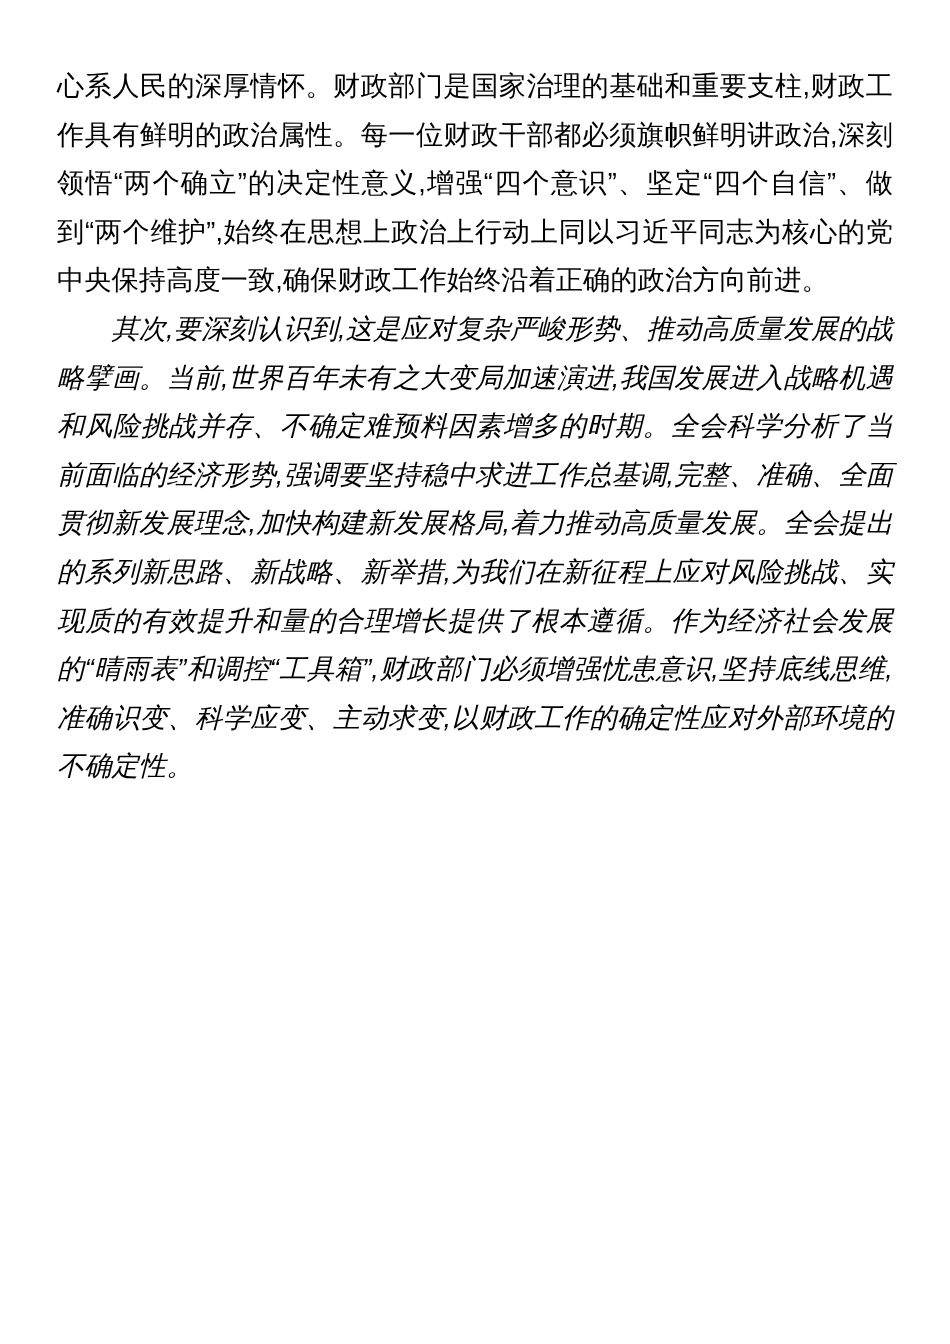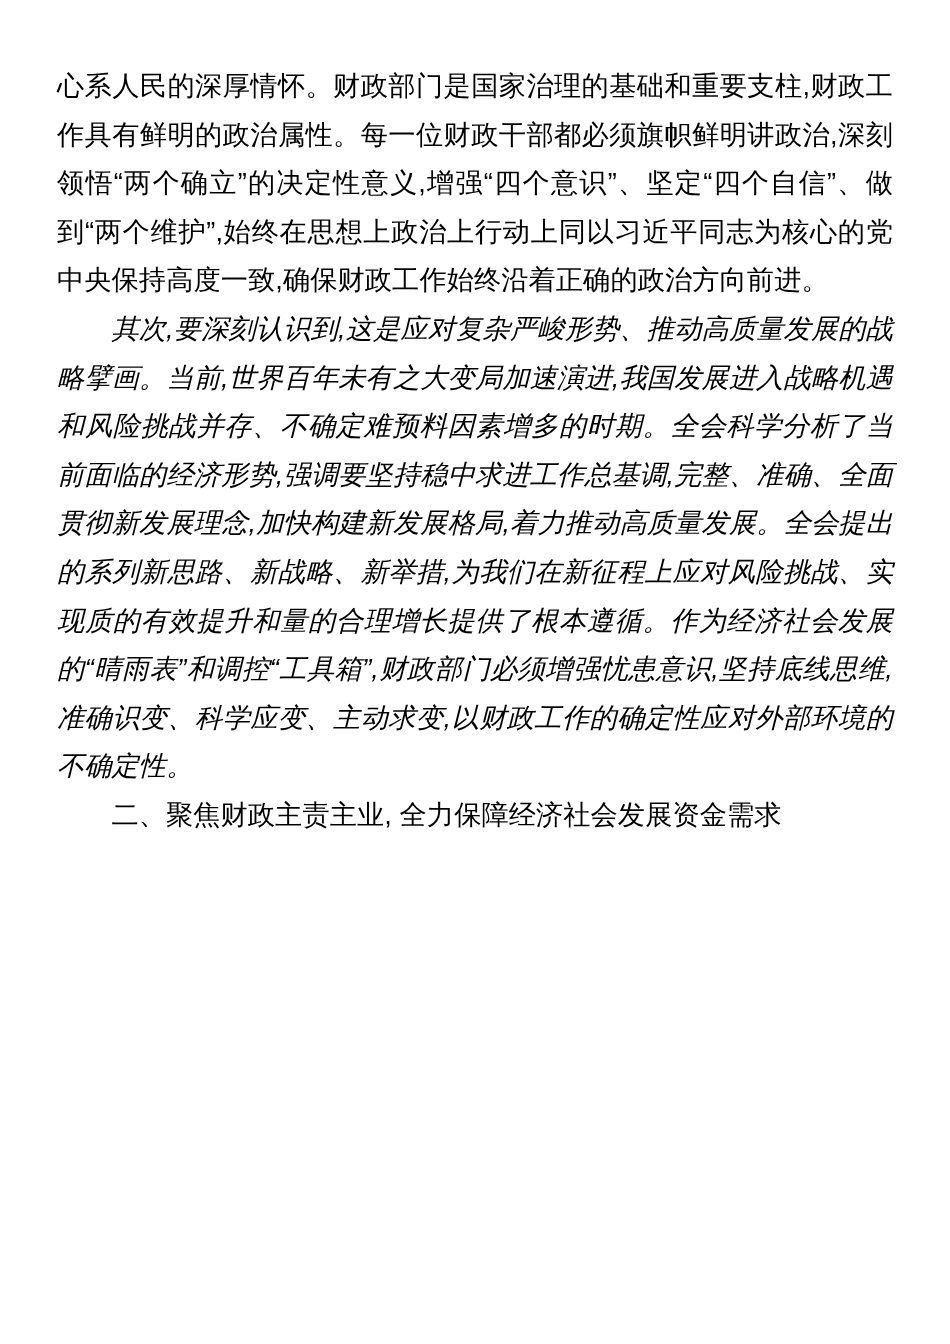--- a/index.html
+++ b/index.html
@@ -57,16 +57,15 @@
 <body>
 
 <div id="page">
   <div id="doc-body">
 
     <p class="para">心系人民的深厚情怀。财政部门是国家治理的基础和重要支柱,财政工作具有鲜明的政治属性。每一位财政干部都必须旗帜鲜明讲政治,深刻领悟“两个确立”的决定性意义,增强“四个意识”、坚定“四个自信”、做到“两个维护”,始终在思想上政治上行动上同以习近平同志为核心的党中央保持高度一致,确保财政工作始终沿着正确的政治方向前进。</p>
 
     <p class="para indent">其次,要深刻认识到,这是应对复杂严峻形势、推动高质量发展的战略擘画。当前,世界百年未有之大变局加速演进,我国发展进入战略机遇和风险挑战并存、不确定难预料因素增多的时期。全会科学分析了当前面临的经济形势,强调要坚持稳中求进工作总基调,完整、准确、全面贯彻新发展理念,加快构建新发展格局,着力推动高质量发展。全会提出的系列新思路、新战略、新举措,为我们在新征程上应对风险挑战、实现质的有效提升和量的合理增长提供了根本遵循。作为经济社会发展的“晴雨表”和调控“工具箱”,财政部门必须增强忧患意识,坚持底线思维,准确识变、科学应变、主动求变,以财政工作的确定性应对外部环境的不确定性。</p>
 
 
-    <p class="heading">二、聚焦财政主责主业, 全力保障经济社会发展资金需求</p>
 
   </div>
 </div>
 
 </body></html>

